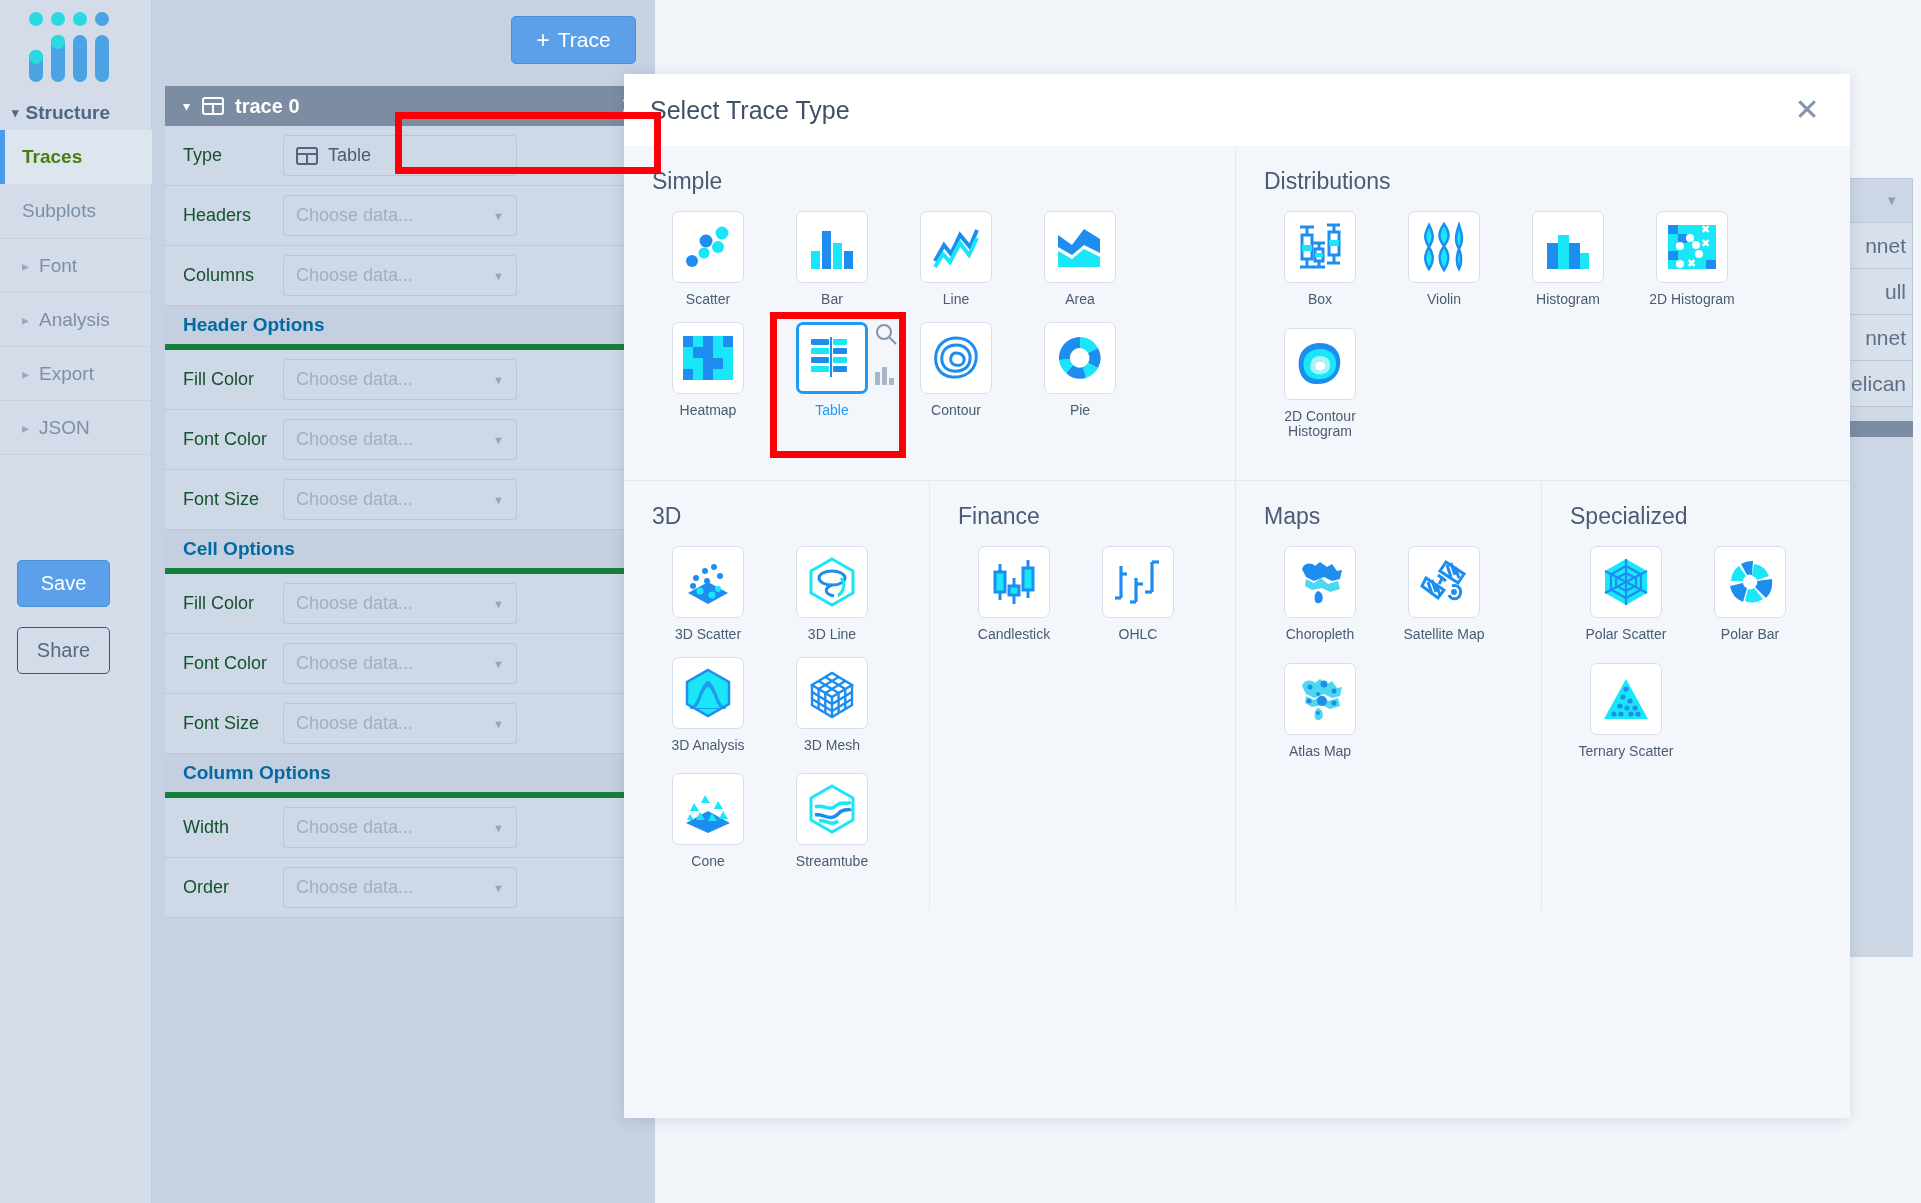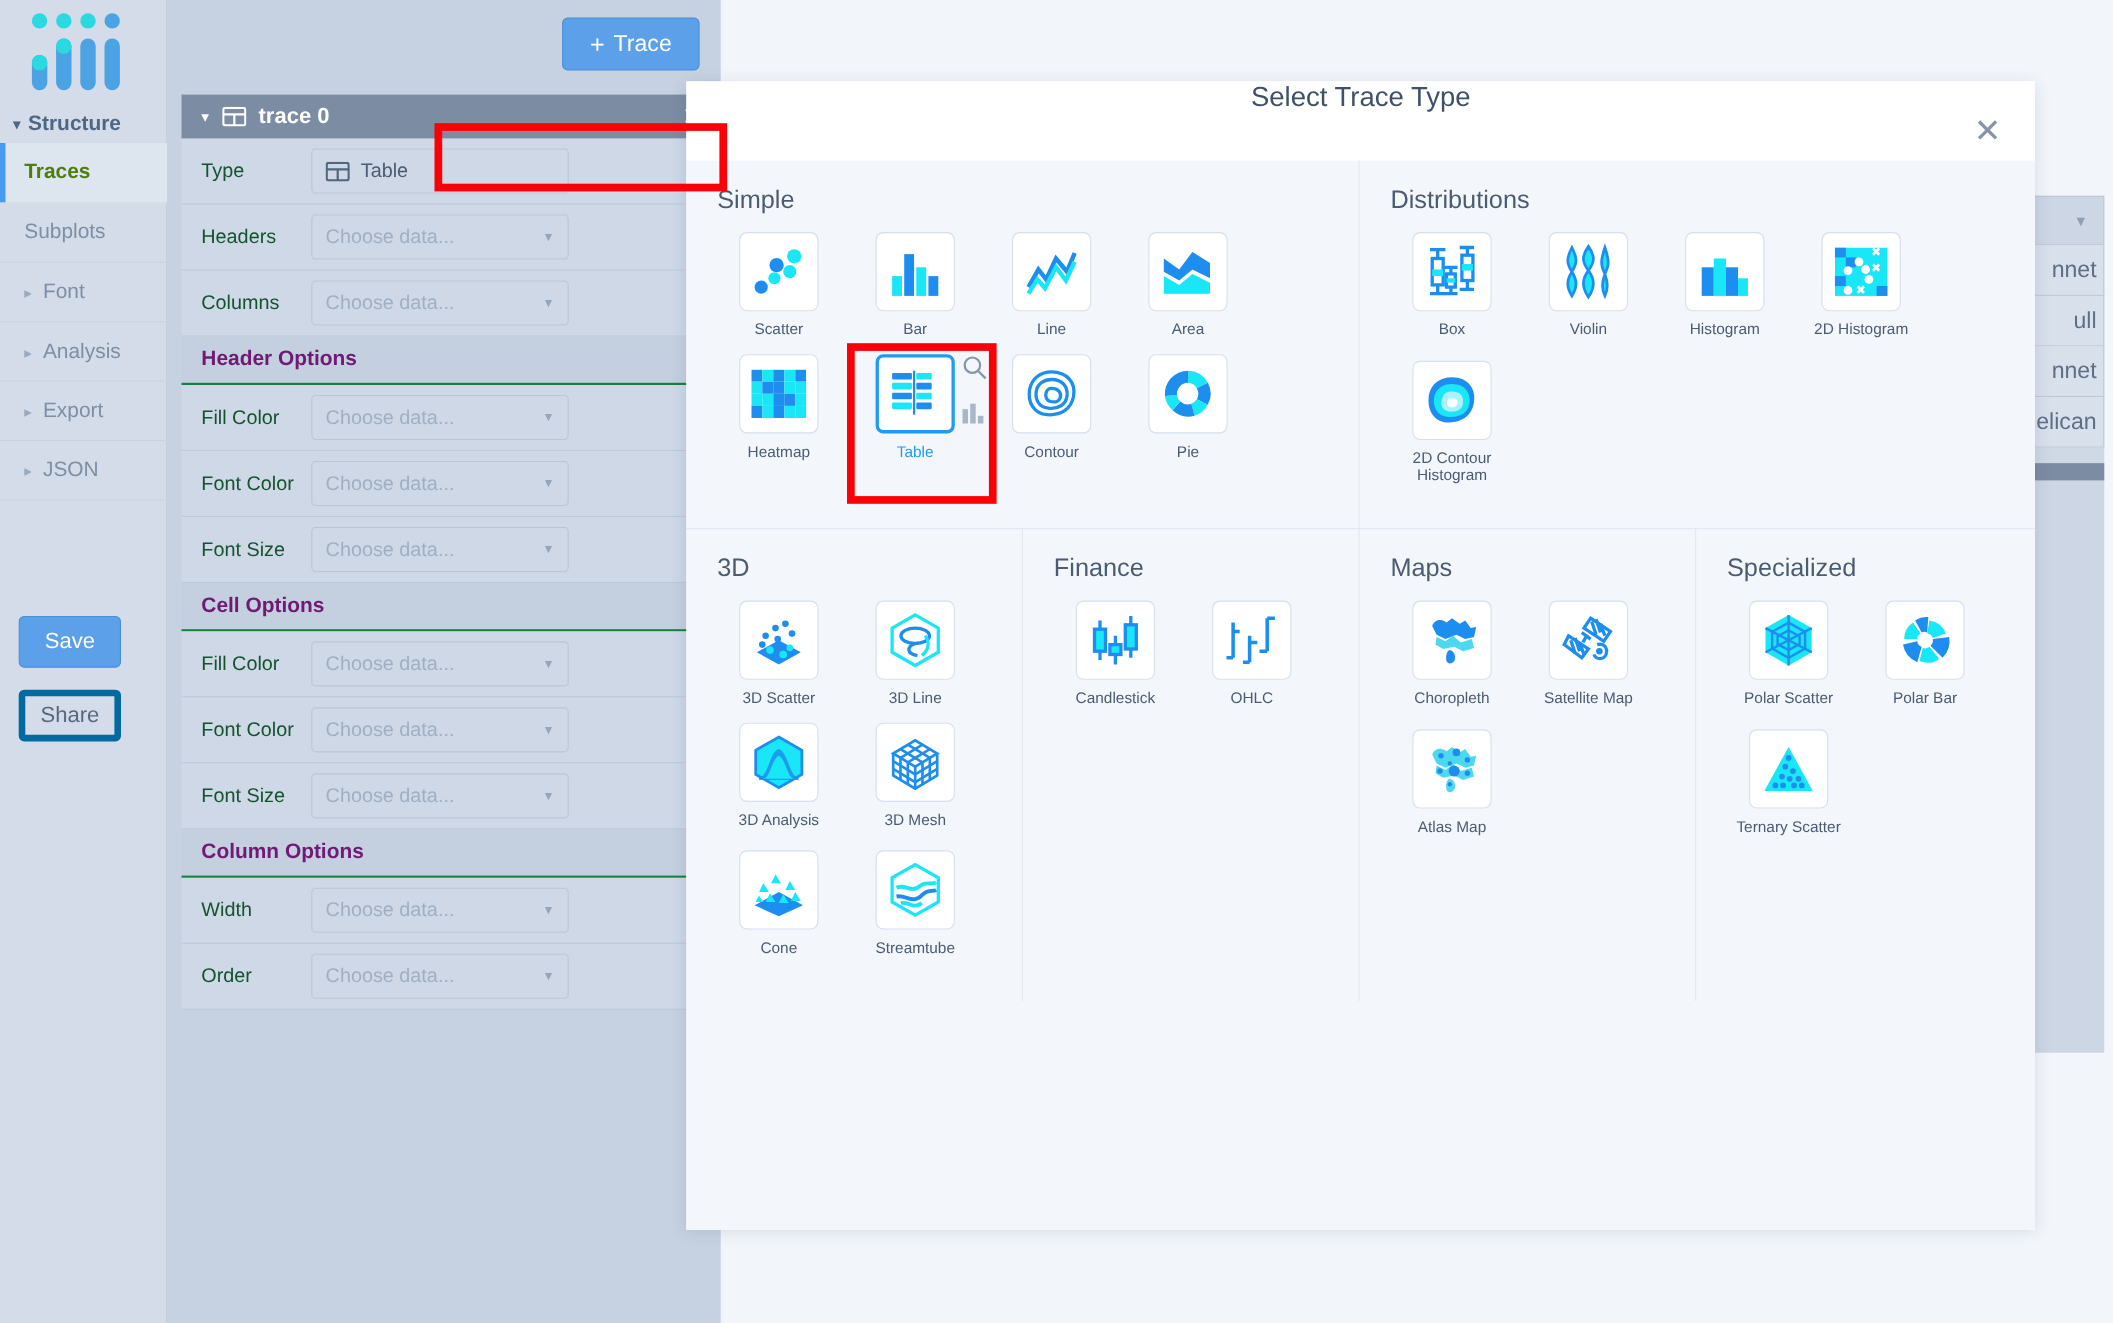--- a/index.html
+++ b/index.html
@@ -36,21 +36,21 @@
     border-left: 5px solid #4a9bf0; padding-left: 17px;
   }
   .nav-item .chev2 { margin-right: 10px; font-size: 14px; color: #9aa9bd; font-weight: 400;}
   .btn-save {
     position: absolute; left: 17px; top: 560px; width: 93px; height: 47px;
     background: #5bа0e8; background: #5ba0e8; border: 1px solid #4a8fd6; border-radius: 5px;
     color: #ffffff; font-size: 20px; display: flex; align-items: center; justify-content: center;
   }
   .btn-share {
     position: absolute; left: 17px; top: 627px; width: 93px; height: 47px;
-    background: transparent; border: 6px solid #0369a1; border-radius: 5px;
+    background: transparent; border: 1px solid #0369a1; border-radius: 5px;
     color: #56687e; font-size: 20px; display: flex; align-items: center; justify-content: center;
   }
 
   
   .editor-col {
     position: absolute; left: 152px; top: 0; width: 503px; height: 1203px;
     background: #c6d2e1;
   }
   .trace-btn {
     position: absolute; left: 359px; top: 16px; width: 125px; height: 48px;
@@ -79,22 +79,22 @@
   .field-ctl {
     width: 234px; height: 41px; border: 1px solid #b9c6d7; border-radius: 4px;
     display: flex; align-items: center; padding: 0 12px; color: #9fb0c4; font-size: 18px;
     background: transparent;
   }
   .field-ctl .caret { margin-left: auto; font-size: 11px; color: #94a6bb; }
   .field-ctl.value { color: #4b5c72; }
   .field-ctl.value .tb { margin-right: 10px; display: inline-flex; }
   .section-head {
     height: 44px; display: flex; align-items: center; padding-left: 18px;
-    background: #c4cfdf; color: #701a75; font-size: 19px; font-weight: 600;
-    border-bottom: 2px solid #15803d;
+    background: #c4cfdf; color: #0369a1; font-size: 19px; font-weight: 600;
+    border-bottom: 6px solid #15803d;
   }
 
   
   .hl-type {
     position: absolute; left: 243px; top: 112px; width: 266px; height: 62px;
     border: 7px solid #fb0007; pointer-events: none; z-index: 40;
   }
 
   
   .bg-right {
@@ -120,21 +120,20 @@
 
   
   .modal {
     position: absolute; left: 624px; top: 74px; width: 1226px; height: 1044px;
     background: #ffffff; box-shadow: 0 2px 14px rgba(40,60,90,0.14);
     z-index: 30;
   }
   .modal-head {
     height: 72px; display: flex; align-items: center; padding: 0 26px;
     background: #ffffff;
-    flex-direction: column;
   }
   .modal-title { font-size: 25px; color: #3f5068; }
   .modal-close {
     margin-left: auto; width: 34px; height: 34px; color: #8494aa; font-size: 30px;
     font-weight: 300; display: flex; align-items: center; justify-content: center;
     line-height: 1;
   }
   .modal-body { background: #f3f7fc; height: 972px; }
 
   .band { display: flex; border-bottom: 1px solid #e1e8f1; }

